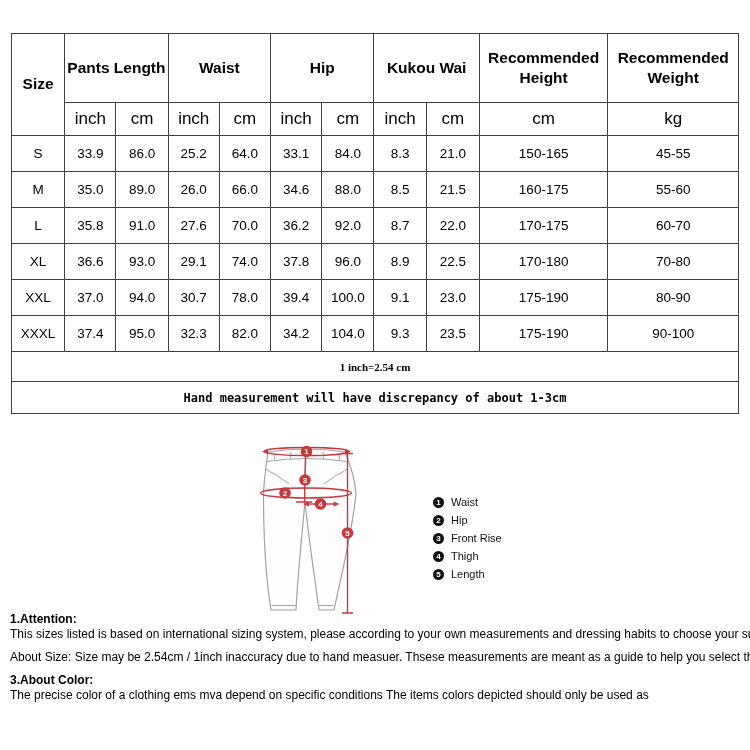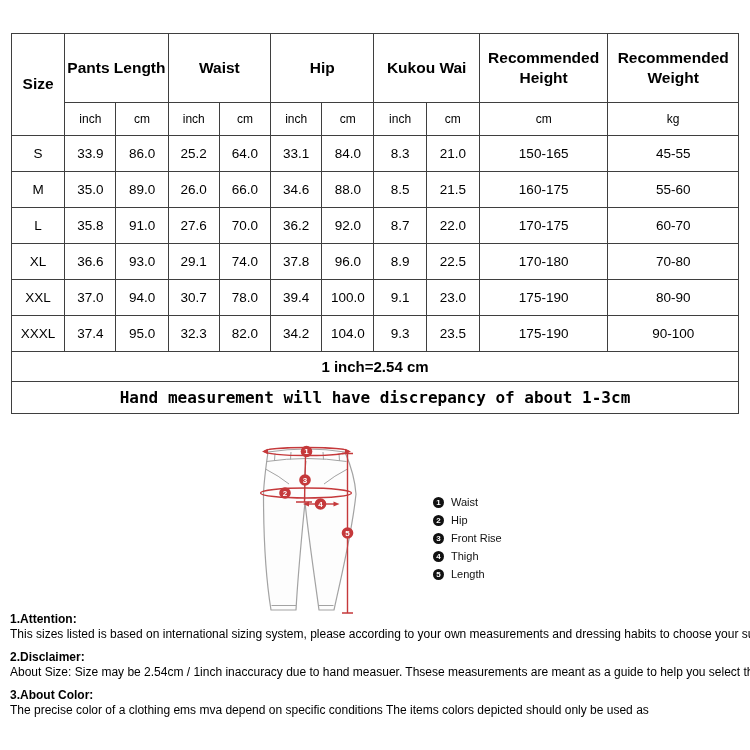--- a/index.html
+++ b/index.html
@@ -10,24 +10,24 @@
   
   table.size-chart{
     position:absolute;left:11px;top:33px;width:728px;
     border-collapse:collapse;table-layout:fixed;background:#fff;
   }
   table.size-chart th, table.size-chart td{
     border:1px solid #3f3f3f;text-align:center;vertical-align:middle;padding:0;
     overflow:hidden;
   }
   tr.group-row th{height:68px;font-size:15.5px;font-weight:bold;line-height:1.3;}
-  tr.units-row td{height:32px;font-size:12px;}
+  tr.units-row td{height:32px;font-size:17px;}
   tr.data-row td{height:35px;font-size:13.5px;}
-  tr.foot-row-1 td{height:29px;font-family:Liberation Sans, sans-serif;font-weight:bold;font-size:15px;}
-  tr.foot-row-2 td{height:31px;font-family:"DejaVu Sans Mono",monospace;font-weight:bold;font-size:16px;text-align:center;}
+  tr.foot-row-1 td{height:29px;font-family:Liberation Serif, serif;font-weight:bold;font-size:11px;}
+  tr.foot-row-2 td{height:31px;font-family:"DejaVu Sans Mono",monospace;font-weight:bold;font-size:12px;text-align:center;}
   
   .pants-diagram{position:absolute;left:250px;top:438px;width:200px;height:200px;}
   .outline{fill:#fdfdfd;stroke:#a3a3a3;stroke-width:1.2;stroke-linejoin:round;}
   .detail{fill:none;stroke:#a3a3a3;stroke-width:1;}
   .measure{fill:none;stroke:#c5393b;stroke-width:1.4;}
   .arrow{fill:#c5393b;stroke:none;}
   .badge{fill:#c5393b;stroke:none;}
   .badge-num{font-family:"Liberation Sans",sans-serif;font-size:8px;font-weight:bold;fill:#ffffff;text-anchor:middle;}
   
   .legend{position:absolute;left:433px;top:493px;}
@@ -243,20 +243,19 @@
     <span class="legend-label">Length</span>
   </div>
 </div>
 
 <div class="notes">
   <div class="note-block">
     <p class="note-title">1.Attention:</p>
     <p class="note-line">This sizes listed is based on international sizing system, please according to your own measurements and dressing habits to choose your suitable size.</p>
   </div>
   <div class="note-block">
-    <p class="note-title">2.Disclaimer:</p>
     <p class="note-line">About Size: Size may be 2.54cm / 1inch inaccuracy due to hand measuer. Thsese measurements are meant as a guide to help you select the correct size.</p>
   </div>
   <div class="note-block">
     <p class="note-title">3.About Color:</p>
     <p class="note-line">The precise color of a clothing ems mva depend on specific conditions The items colors depicted should only be used as</p>
   </div>
 </div>
 
 </body></html>

